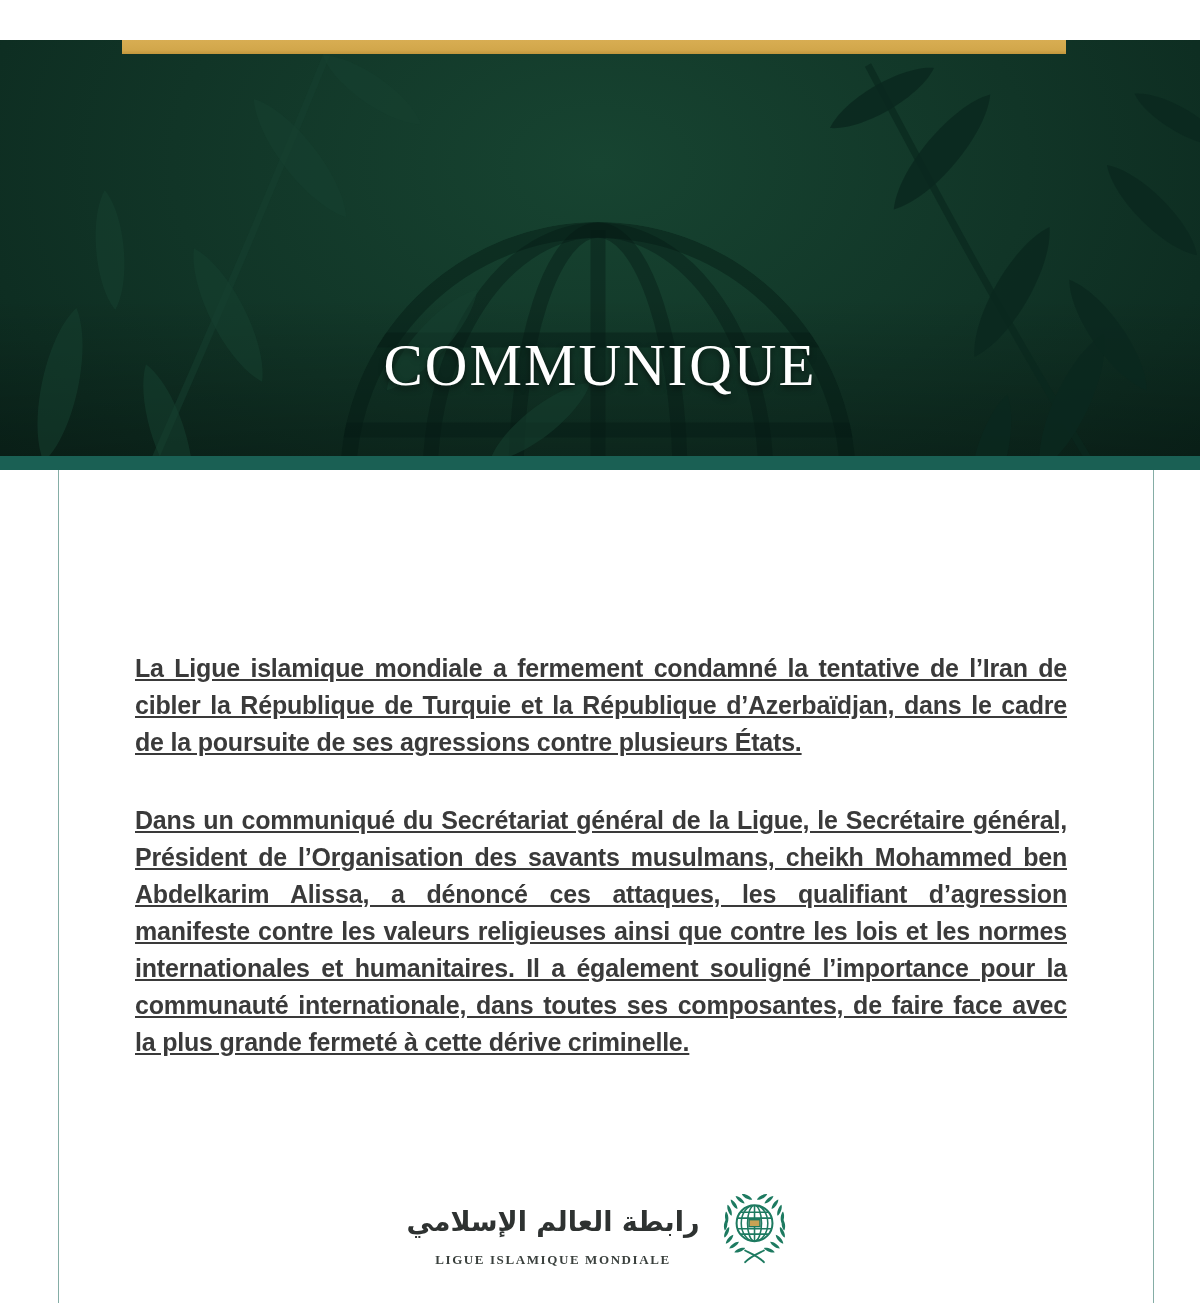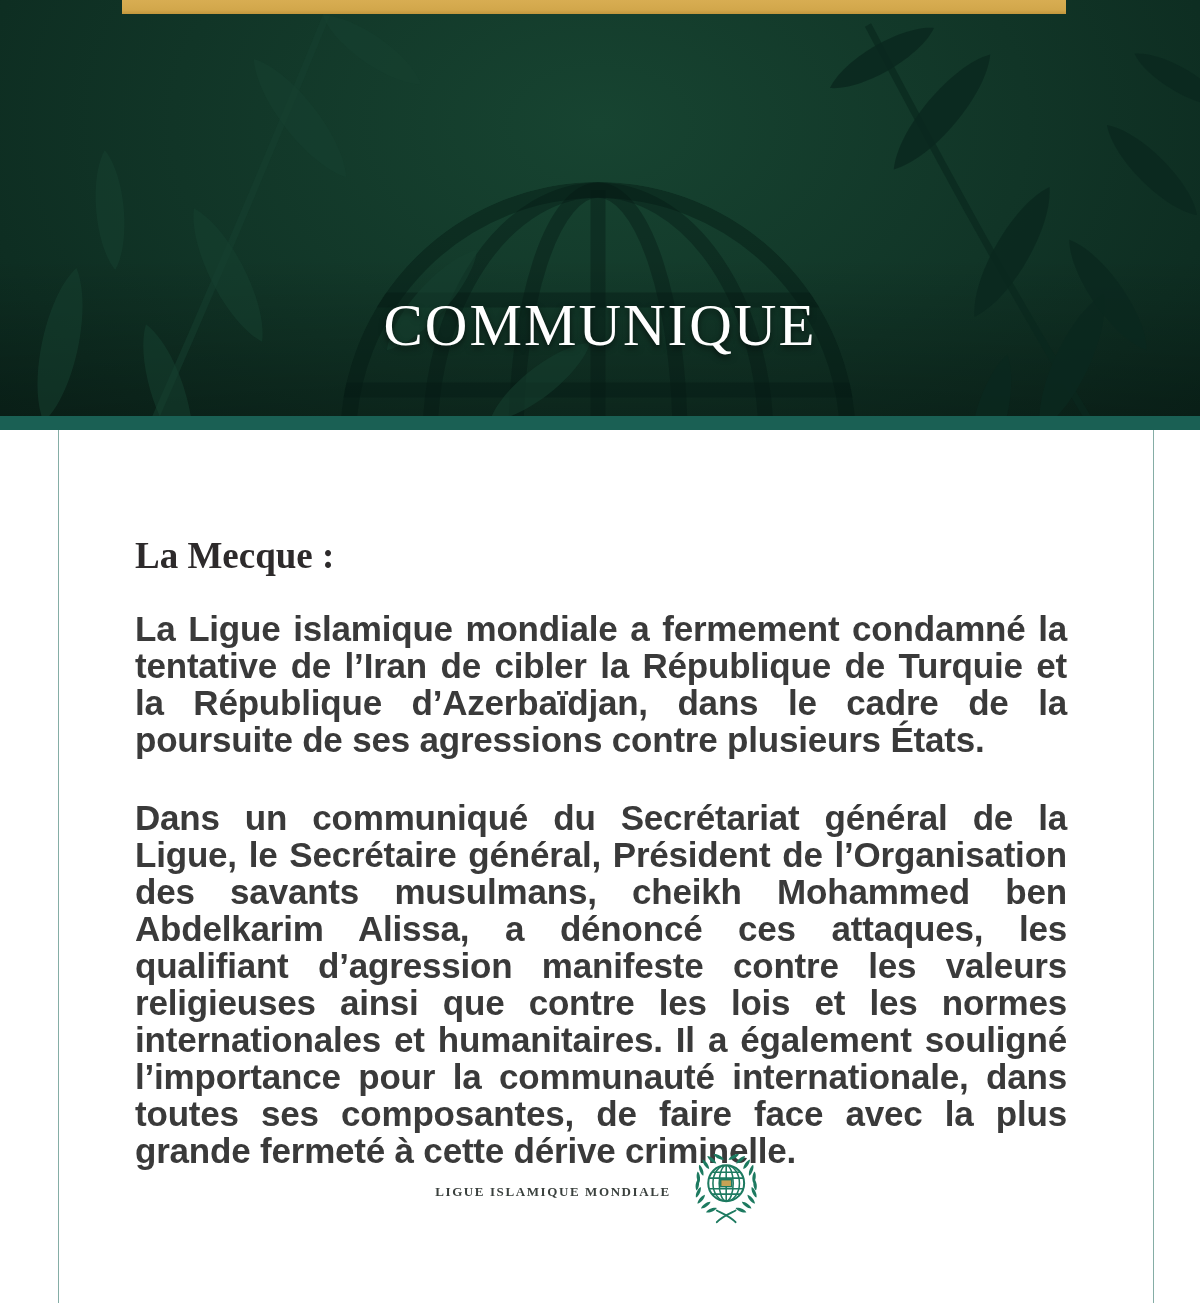--- a/index.html
+++ b/index.html
@@ -3,21 +3,21 @@
 <meta charset="utf-8">
 <style>
   html,body{margin:0;padding:0;}
   body{
     width:1200px;height:1303px;
     background:#ffffff;
     font-family:"Liberation Sans", sans-serif;
     position:relative;
     overflow:hidden;
   }
-  .page{position:absolute;inset:0;}
+  .page{position:absolute;inset:0;margin-top:40px;}
 
   
   .header{
     position:absolute;left:0;top:0;width:1200px;height:416px;
     background:
       linear-gradient(180deg, rgba(0,0,0,0) 62%, rgba(0,0,0,0.28) 100%),
       radial-gradient(820px 540px at 50% 30%, #174431 0%, #113527 52%, #0b271d 100%);
     overflow:hidden;
   }
   .header-decor{position:absolute;left:0;top:0;}
@@ -51,25 +51,26 @@
     font-weight:bold;
     font-size:37px;line-height:44px;
     color:#2d2a2b;
     margin:0;
   }
   .paragraphs{
     position:absolute;left:135px;top:610px;width:932px;
   }
   .paragraphs p{
     margin:0 0 41px 0;
-    font-size:35px;line-height:37px;
+    font-size:25px;line-height:37px;
     font-weight:bold;
     letter-spacing:-0.2px;
     color:#3a3a3a;
     text-align:justify;
+    text-decoration:underline;
   }
 
   
   .logo-block{
     position:absolute;left:600px;top:1148px;
     transform:translateX(-50%);
     display:flex;align-items:center;gap:16px;
   }
   .logo-text{display:flex;flex-direction:column;align-items:center;}
   .logo-arabic{
@@ -144,29 +145,29 @@
     <div class="header-title">COMMUNIQUE</div>
   </div>
 
   <div class="teal-strip"></div>
 
   <div class="content">
     <div class="side-line left"></div>
     <div class="side-line right"></div>
   </div>
 
-  <h1 class="location-heading">La Mecque :</h1>
 
   <div class="paragraphs">
     <p>La Ligue islamique mondiale a fermement condamné la tentative de l’Iran de cibler la République de Turquie et la République d’Azerbaïdjan, dans le cadre de la poursuite de ses agressions contre plusieurs États.</p>
     <p>Dans un communiqué du Secrétariat général de la Ligue, le Secrétaire général, Président de l’Organisation des savants musulmans, cheikh Mohammed ben Abdelkarim Alissa, a dénoncé ces attaques, les qualifiant d’agression manifeste contre les valeurs religieuses ainsi que contre les lois et les normes internationales et humanitaires. Il a également souligné l’importance pour la communauté internationale, dans toutes ses composantes, de faire face avec la plus grande fermeté à cette dérive criminelle.</p>
   </div>
 
   <div class="logo-block">
     <div class="logo-text">
+      <div class="logo-arabic">رابطة العالم الإسلامي</div>
       <div class="logo-caption">LIGUE ISLAMIQUE MONDIALE</div>
     </div>
 
     <svg width="78" height="86" viewBox="0 0 100 110">
       <defs>
         <path id="wleaf" d="M0,-7.5 C2.8,-4 2.8,4 0,7.5 C-2.8,4 -2.8,-4 0,-7.5 Z"></path>
         <clipPath id="lgclip">
             <circle cx="50" cy="45" r="23"></circle>
           </clipPath>
       </defs>

